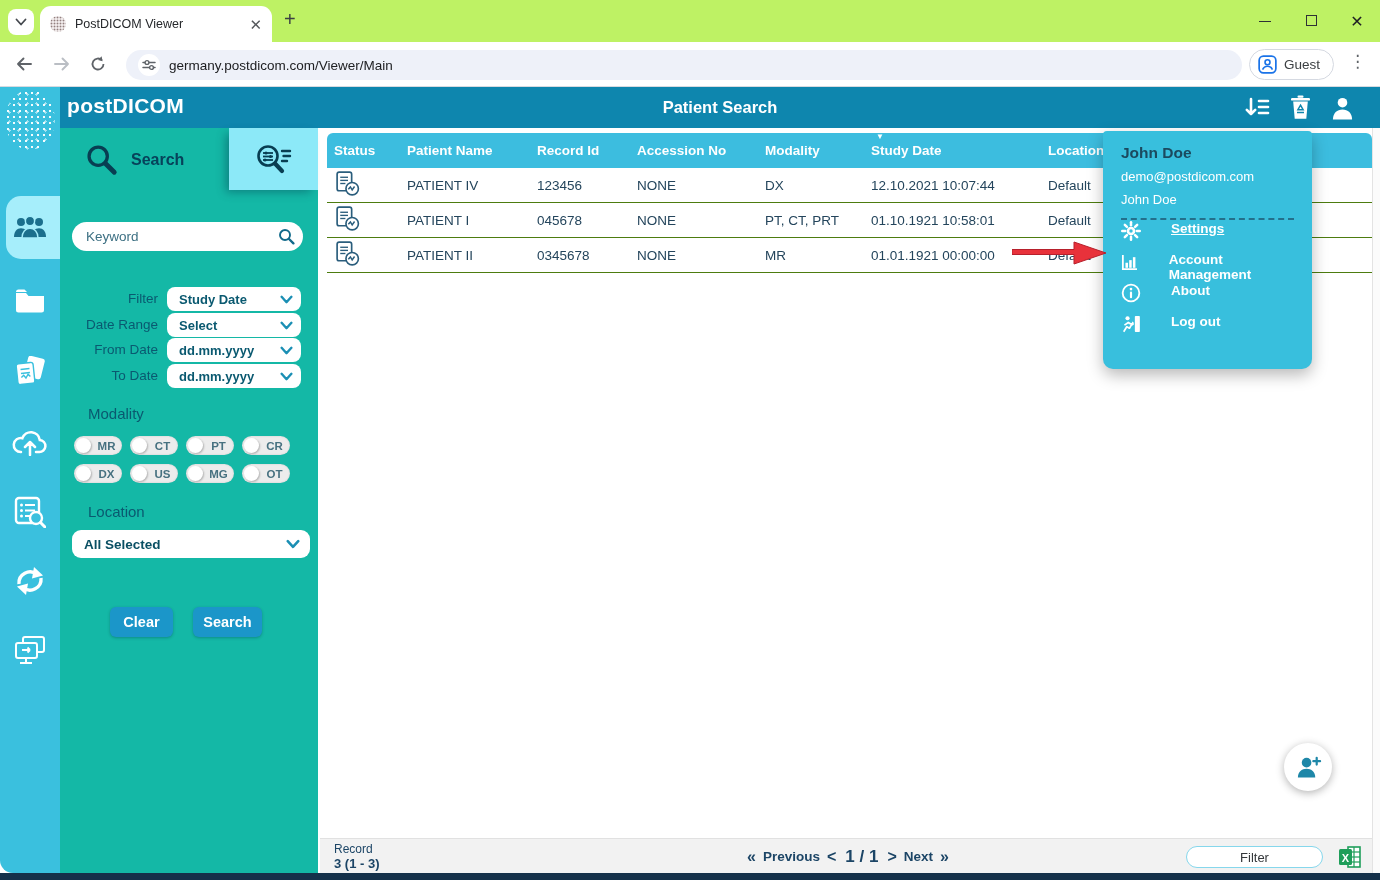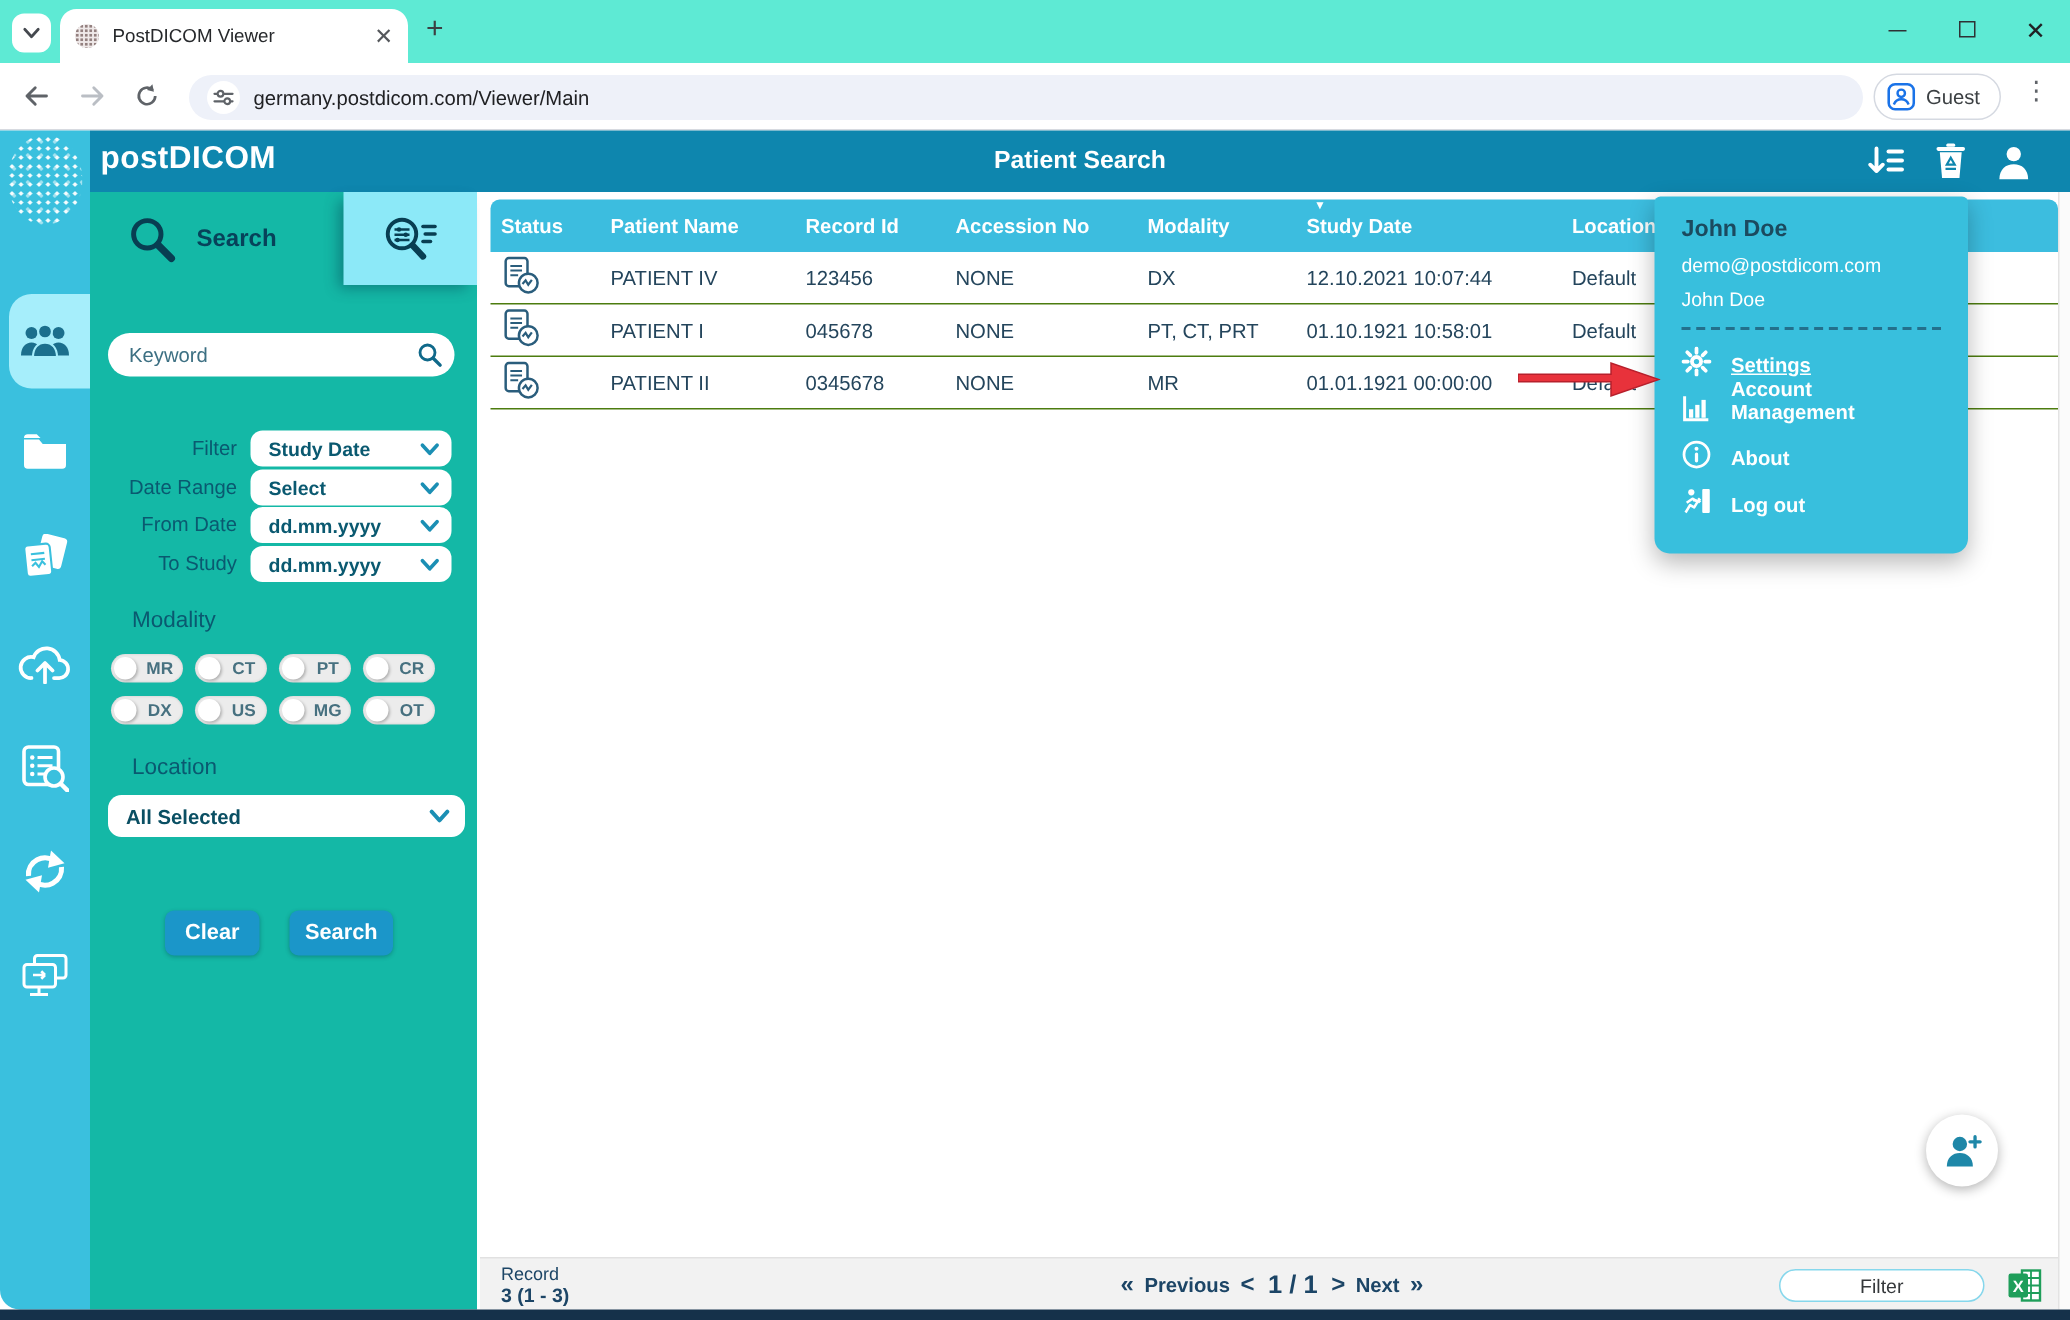--- a/index.html
+++ b/index.html
@@ -1,21 +1,21 @@
 <!DOCTYPE html>
 <html><head>
 <meta charset="utf-8">
 <style>
   *{margin:0;padding:0;box-sizing:border-box}
   body{background:#222}
   .screen{position:relative;width:1380px;height:880px;background:#fff;overflow:hidden;
     font-family:"Liberation Sans","DejaVu Sans",sans-serif}
 
   
-  .tabstrip{position:absolute;left:0;top:0;width:1380px;height:42px;background:#5eead4}
+  .tabstrip{position:absolute;left:0;top:0;width:1380px;height:42px;background:#bef264}
   .tabsearch{position:absolute;left:8px;top:9px;width:26px;height:26px;border-radius:8px;background:#fff;
     display:flex;align-items:center;justify-content:center}
   .tab{position:absolute;left:40px;top:6px;width:232px;height:36px;background:#fff;border-radius:11px 11px 0 0;
     display:flex;align-items:center;gap:9px;padding:0 10px}
   .favicon{width:16px;height:16px;border-radius:50%;flex:0 0 16px;background-color:#efe9e9;
     background-image:radial-gradient(#93807f 0.9px,transparent 1.05px);background-size:3px 3px}
   .tabtitle{flex:1;font-size:12.5px;color:#26282b;white-space:nowrap;overflow:hidden}
   .tabclose{color:#55585c;font-size:15px;line-height:1;cursor:default}
   .newtab{position:absolute;left:284px;top:8px;font-size:20px;color:#3c4043}
   .winctl{position:absolute;right:0;top:0;height:42px;display:flex;align-items:center;gap:0}
@@ -105,21 +105,21 @@
 
   
   .fab{position:absolute;left:1284px;top:743px;width:48px;height:48px;border-radius:50%;background:#fff;
     box-shadow:0 2px 8px rgba(0,0,0,.3);display:flex;align-items:center;justify-content:center;z-index:40}
   .menu{position:absolute;left:1103px;top:131px;width:209px;height:238px;background:#38bfdd;
     border-radius:4px 4px 10px 10px;box-shadow:0 6px 16px rgba(0,0,0,.28);padding:13px 18px 0 18px;z-index:50}
   .mname{font-size:15.5px;font-weight:700;color:#1b4a5f}
   .memail{font-size:13px;color:#fff;margin-top:7px}
   .mname2{font-size:13px;color:#fff;margin-top:8px}
   .mdash{border-top:2px dashed #23708c;margin-top:11px}
-  .mitem{display:flex;align-items:flex-end;gap:13px;height:30px;margin-top:1px}
+  .mitem{display:flex;align-items:flex-start;gap:30px;height:30px;margin-top:1px}
   .mitem:first-of-type{margin-top:11px}
   .mitem .mlabel{font-size:13.5px;font-weight:600;color:#fff}
   .mitem .underline{text-decoration:underline}
   .redarrow{position:absolute;left:1012px;top:240px;z-index:60}
 </style>
 </head>
 <body>
 
 <div class="screen">
 
@@ -348,21 +348,21 @@
     <div class="frow" style="top:210px">
       <span class="flabel">From Date</span>
       <div class="fselect">
         <span class="val">dd.mm.yyyy</span>
         <svg width="13" height="9" viewBox="0 0 12 8">
             <polyline points="1.5,1.5 6,6.5 10.5,1.5" fill="none" stroke="#1b8fb4" stroke-width="2.2" stroke-linecap="round" stroke-linejoin="round"></polyline>
           </svg>
       </div>
     </div>
     <div class="frow" style="top:236px">
-      <span class="flabel">To Study</span>
+      <span class="flabel">To Date</span>
       <div class="fselect">
         <span class="val">dd.mm.yyyy</span>
         <svg width="13" height="9" viewBox="0 0 12 8">
             <polyline points="1.5,1.5 6,6.5 10.5,1.5" fill="none" stroke="#1b8fb4" stroke-width="2.2" stroke-linecap="round" stroke-linejoin="round"></polyline>
           </svg>
       </div>
     </div>
 
     <span class="sectlabel" style="top:277px">Modality</span>
     <div class="pill" style="left:14px;top:308px">

